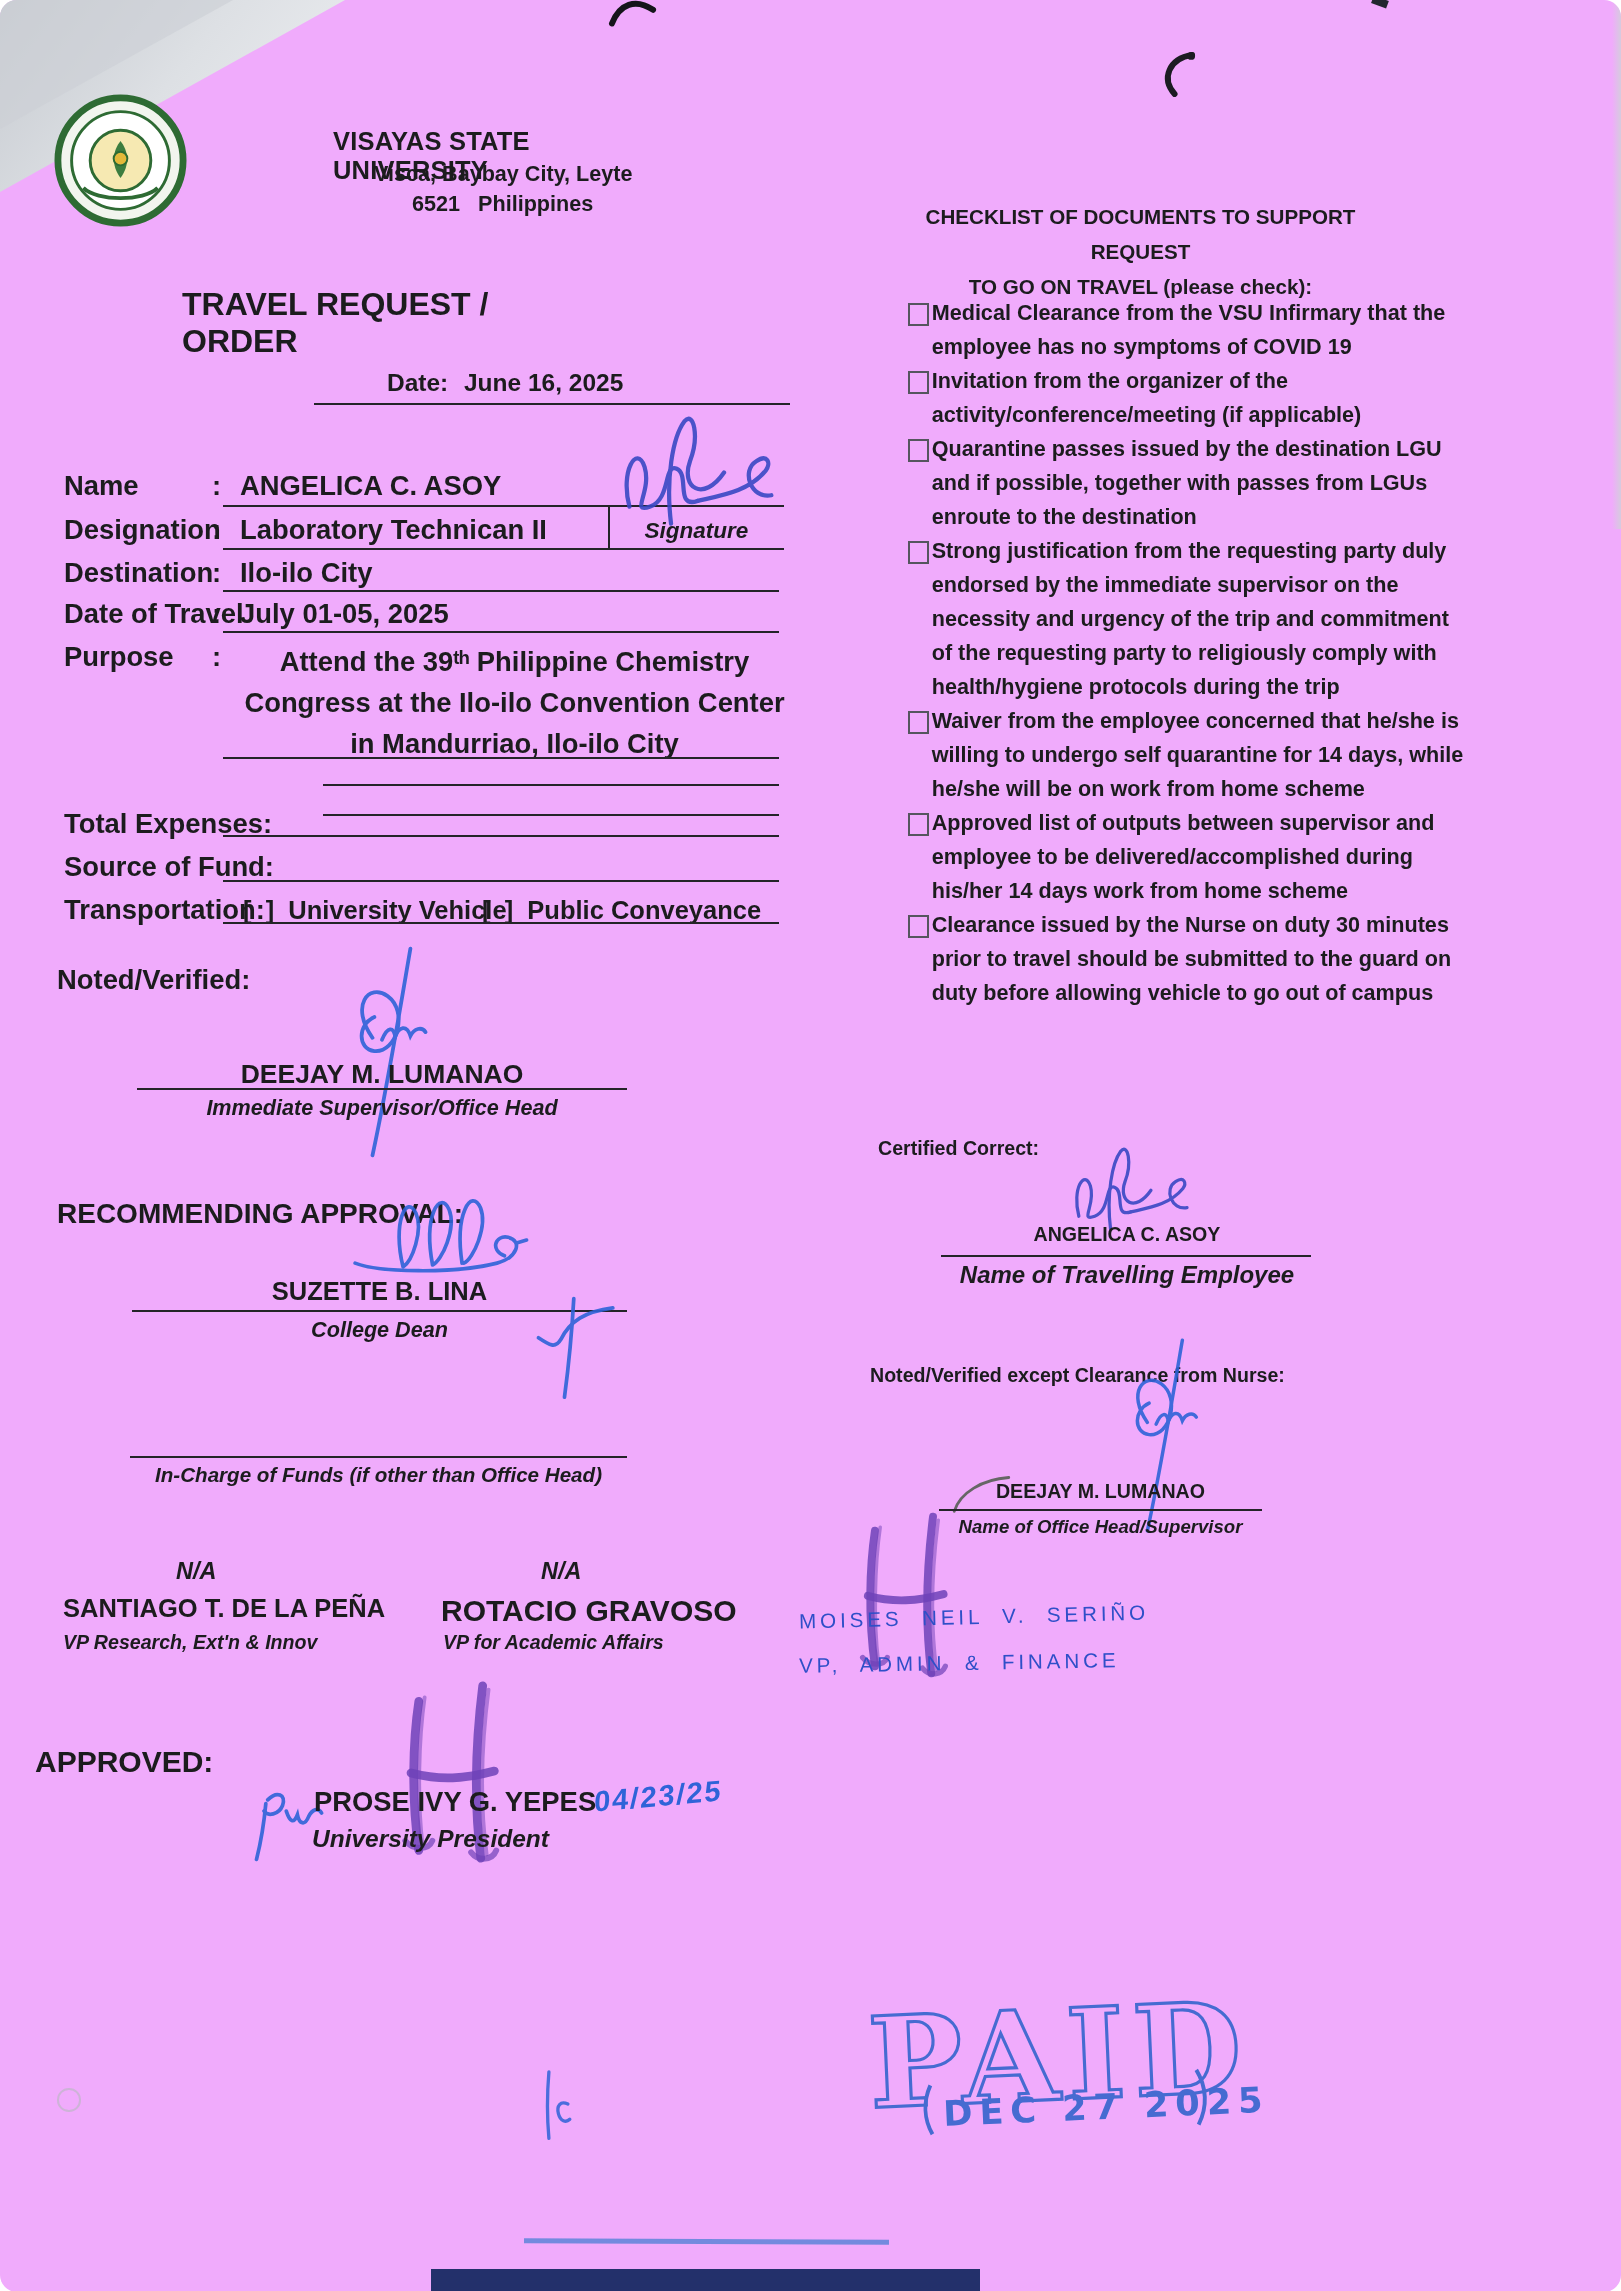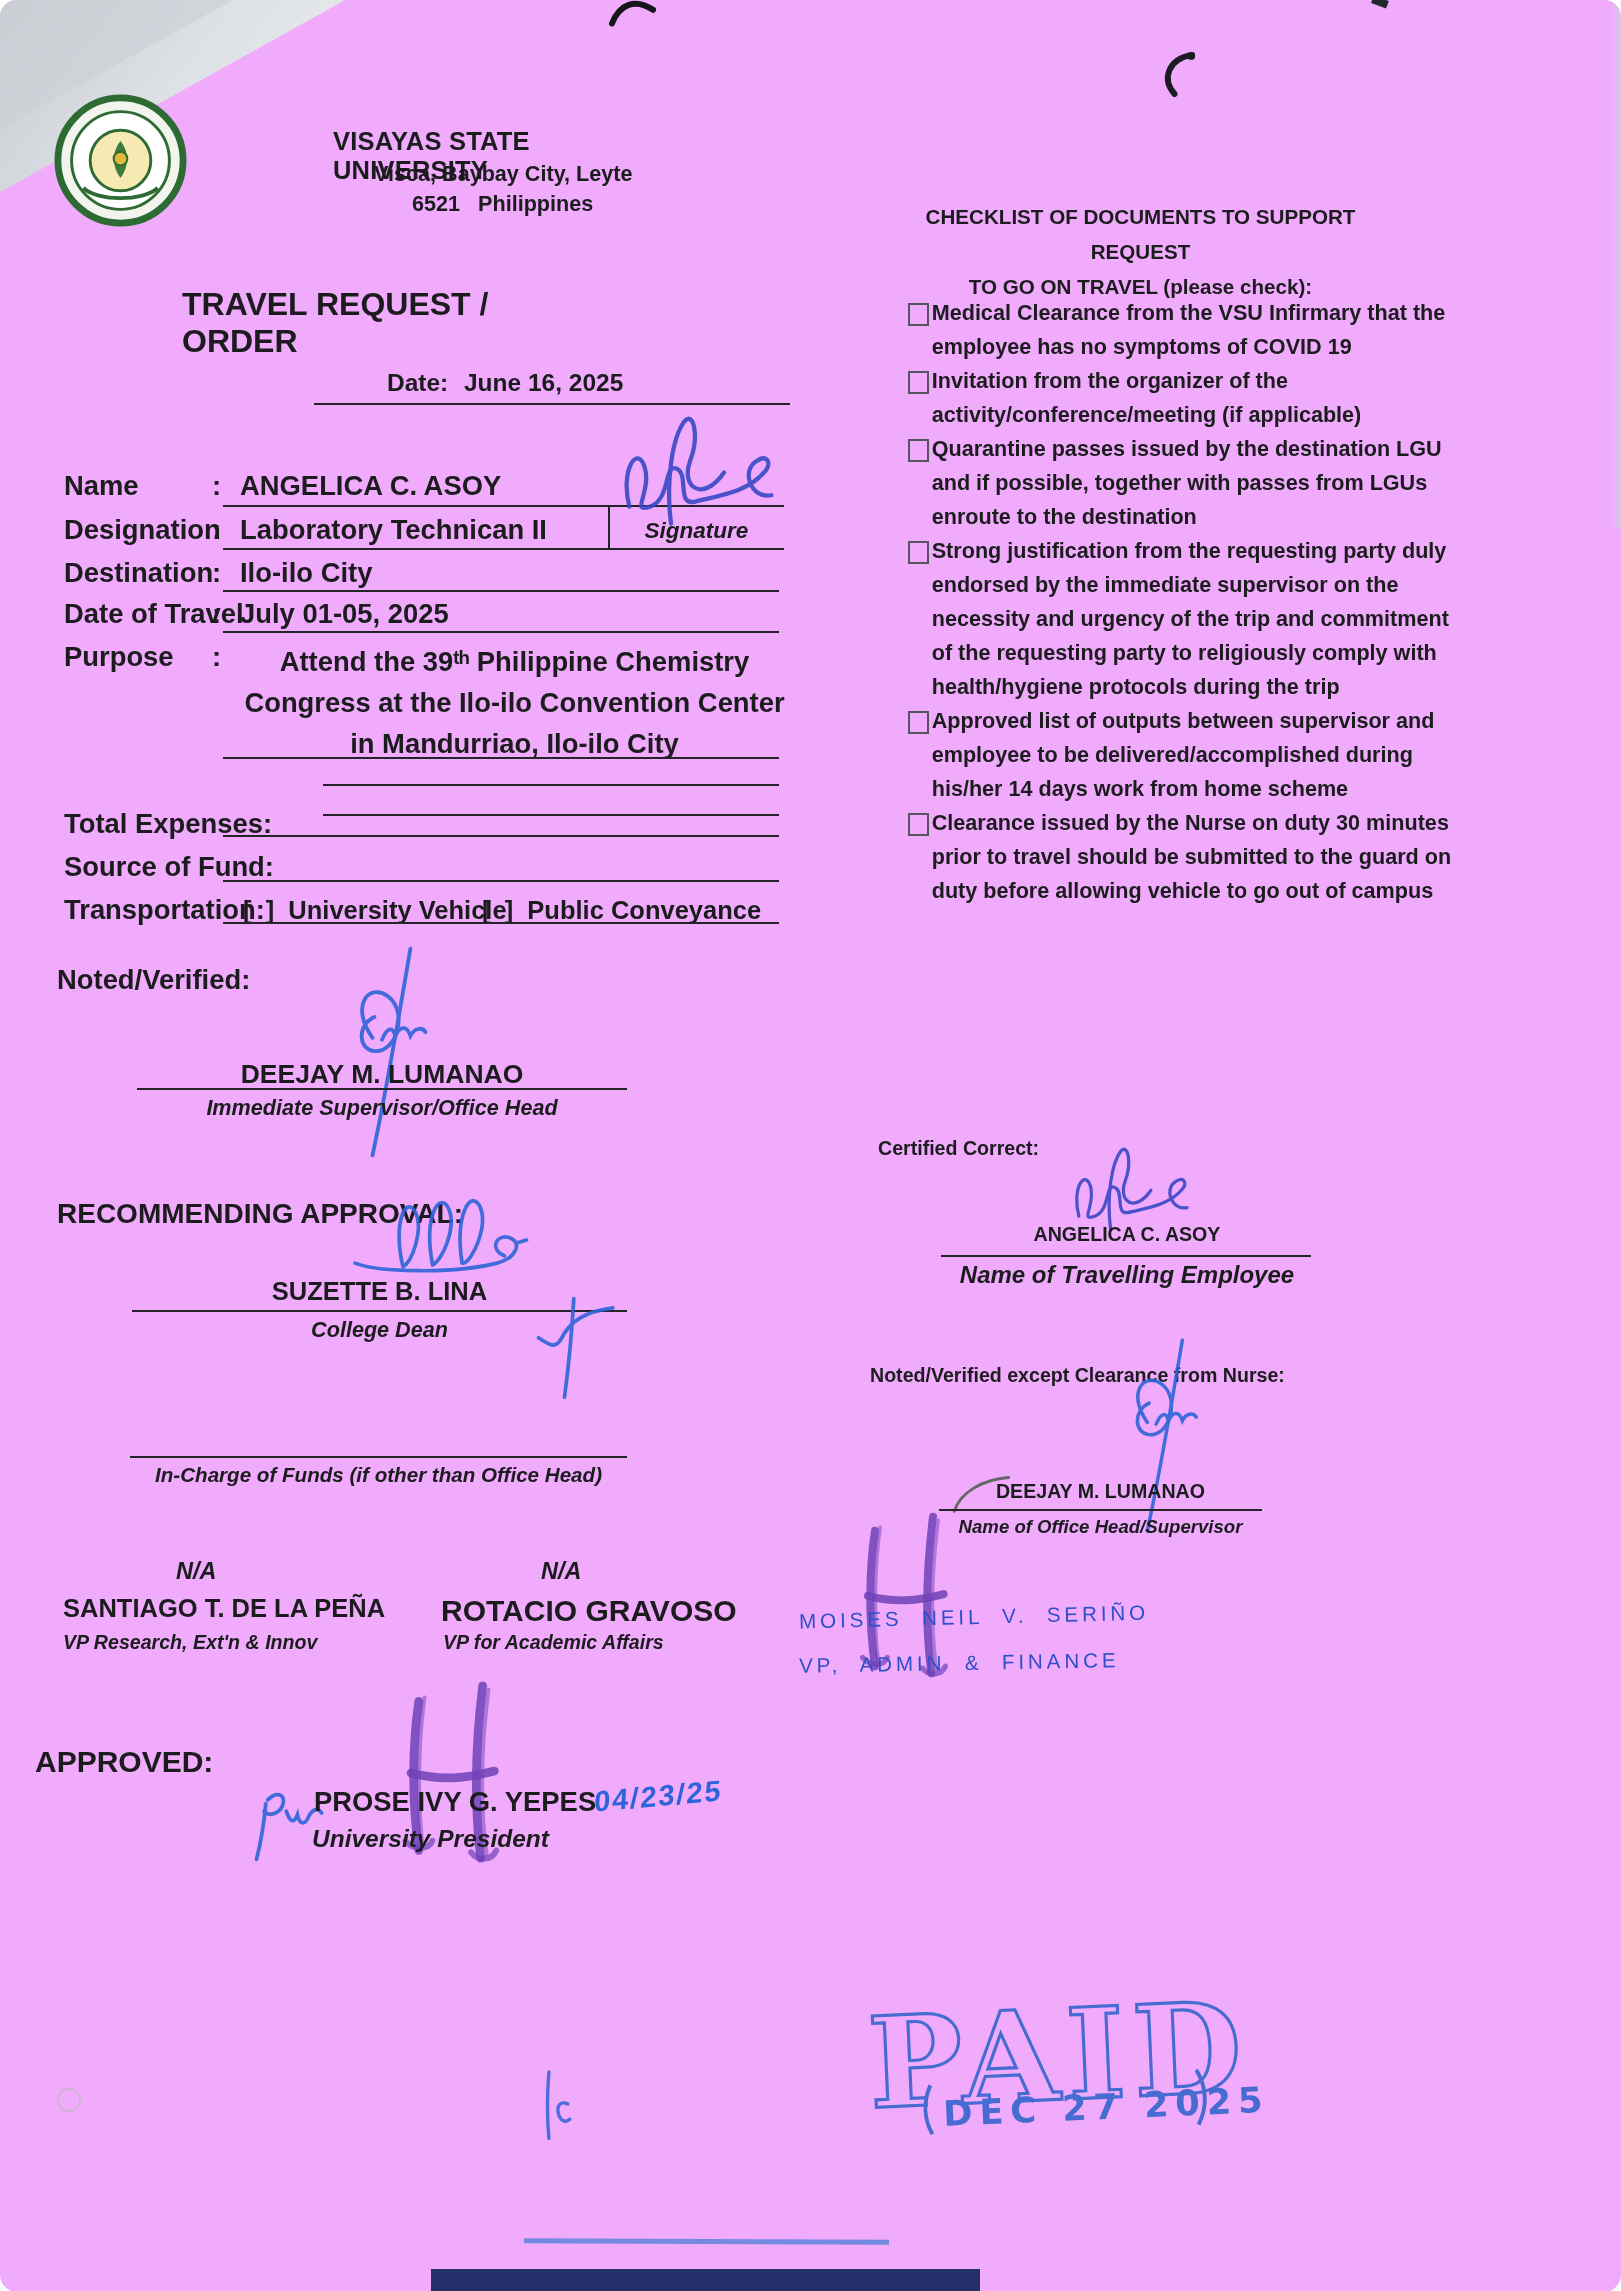--- a/index.html
+++ b/index.html
@@ -202,20 +202,26 @@
     <div class="check-item">
       <span class="checkbox"></span>
       <span class="check-text">Strong justification from the requesting party duly
 endorsed by the immediate supervisor on the
 necessity and urgency of the trip and commitment
 of the requesting party to religiously comply with
 health/hygiene protocols during the trip</span>
     </div>
     <div class="check-item">
       <span class="checkbox"></span>
+      <span class="check-text">Waiver from the employee concerned that he/she is
+willing to undergo self quarantine for 14 days, while
+he/she will be on work from home scheme</span>
+    </div>
+    <div class="check-item">
+      <span class="checkbox"></span>
       <span class="check-text">Approved list of outputs between supervisor and
 employee to be delivered/accomplished during
 his/her 14 days work from home scheme</span>
     </div>
     <div class="check-item">
       <span class="checkbox"></span>
       <span class="check-text">Clearance issued by the Nurse on duty 30 minutes
 prior to travel should be submitted to the guard on
 duty before allowing vehicle to go out of campus</span>
     </div>

